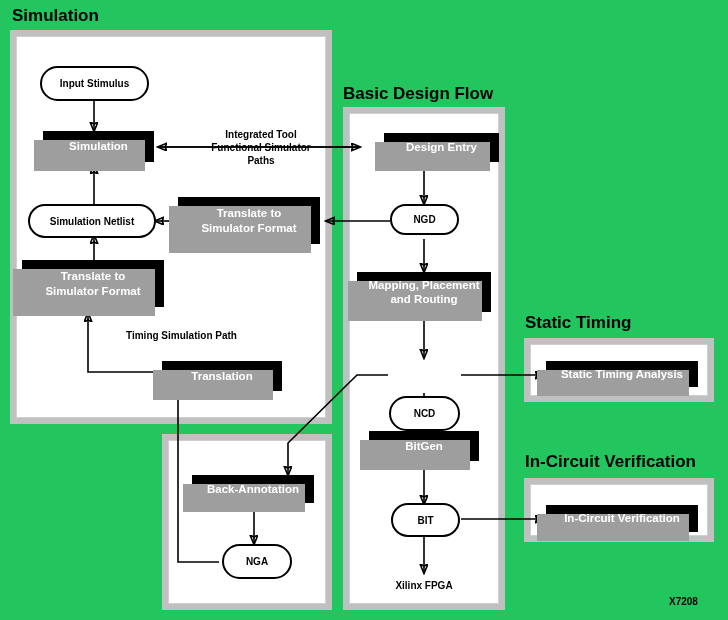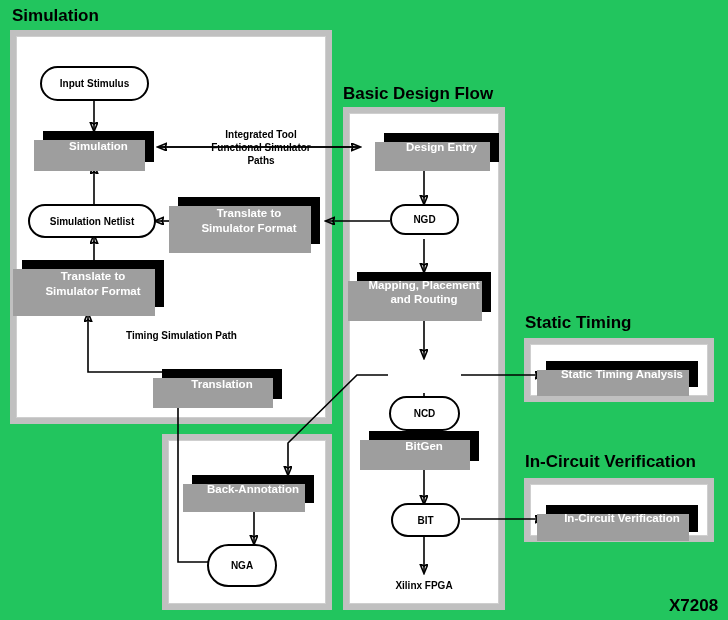--- a/index.html
+++ b/index.html
@@ -84,21 +84,21 @@
     font-size:10px;
     font-weight:bold;
     color:#000000;
     white-space:pre-line;
     text-align:center;
     line-height:1.3;
     z-index:6;
   }
   .corner-id{
     position:absolute;
-    font-size:17px;
+    font-size:10px;
     font-weight:bold;
     color:#000000;
   }
   
   #wires{
     position:absolute;
     left:0;top:0;
     width:728px;height:620px;
     z-index:3;
     pointer-events:none;
@@ -192,31 +192,31 @@
   <div class="proc" style="left:43px; top:131px; width:111px; height:31px;">Simulation</div>
 
   <div class="oval" style="left:28px; top:204px; width:128px; height:34px;">Simulation Netlist</div>
 
   <div class="proc" style="left:22px; top:260px; width:142px; height:47px; white-space:pre-line;">Translate to
 Simulator Format</div>
 
   <div class="proc" style="left:178px; top:197px; width:142px; height:47px; white-space:pre-line;">Translate to
 Simulator Format</div>
 
-  <div class="proc" style="left:162px; top:369px; width:120px; height:30px;">Translation</div>
+  <div class="proc" style="left:162px; top:361px; width:120px; height:30px;">Translation</div>
 
   <div class="flabel" style="left:97px; top:329px; text-align:left;margin-left:29px;">Timing Simulation Path</div>
 
   <div class="flabel" style="left:186px; top:128px; width:150px;">Integrated Tool
 Functional Simulator
 Paths</div>
 
   <div class="proc" style="left:192px; top:475px; width:122px; height:28px;">Back-Annotation</div>
 
-  <div class="oval" style="left:207px; top:544px; width:70px; height:43px;text-align:right;">NGA</div>
+  <div class="oval" style="left:222px; top:544px; width:70px; height:35px;text-align:right;">NGA</div>
 
   <div class="proc" style="left:384px; top:133px; width:115px; height:29px;">Design Entry</div>
 
   <div class="oval" style="left:390px; top:204px; width:69px; height:31px;">NGD</div>
 
   <div class="proc" style="left:357px; top:272px; width:134px; height:40px; white-space:pre-line;">Mapping, Placement
 and Routing</div>
 
   <div class="oval" style="left:389px; top:358px; width:71px; height:35px;margin-top:38px;">NCD</div>
 

